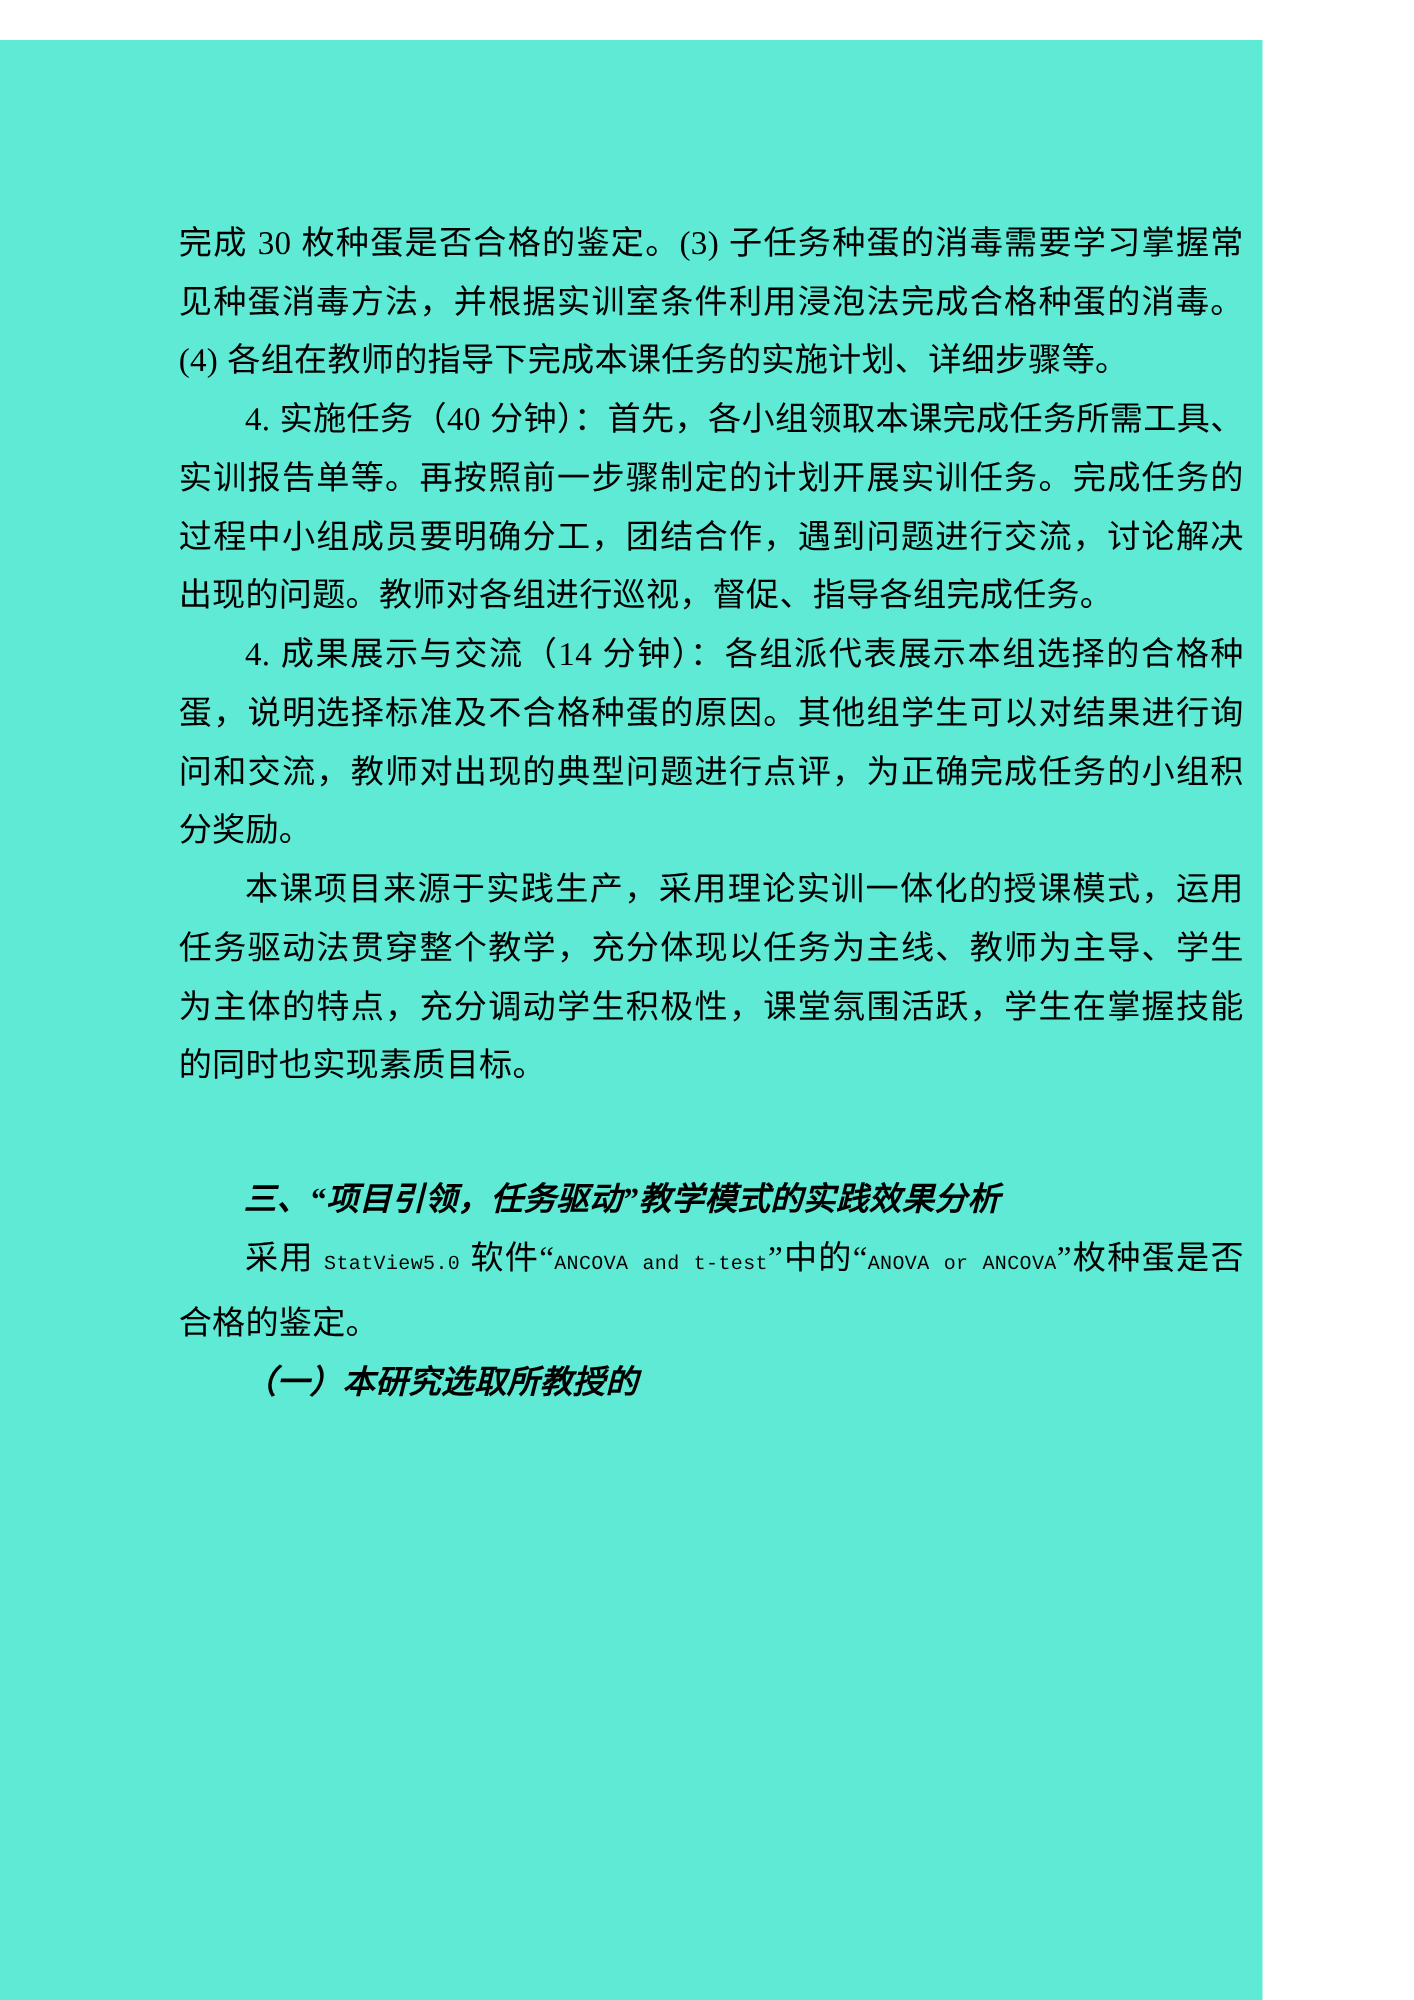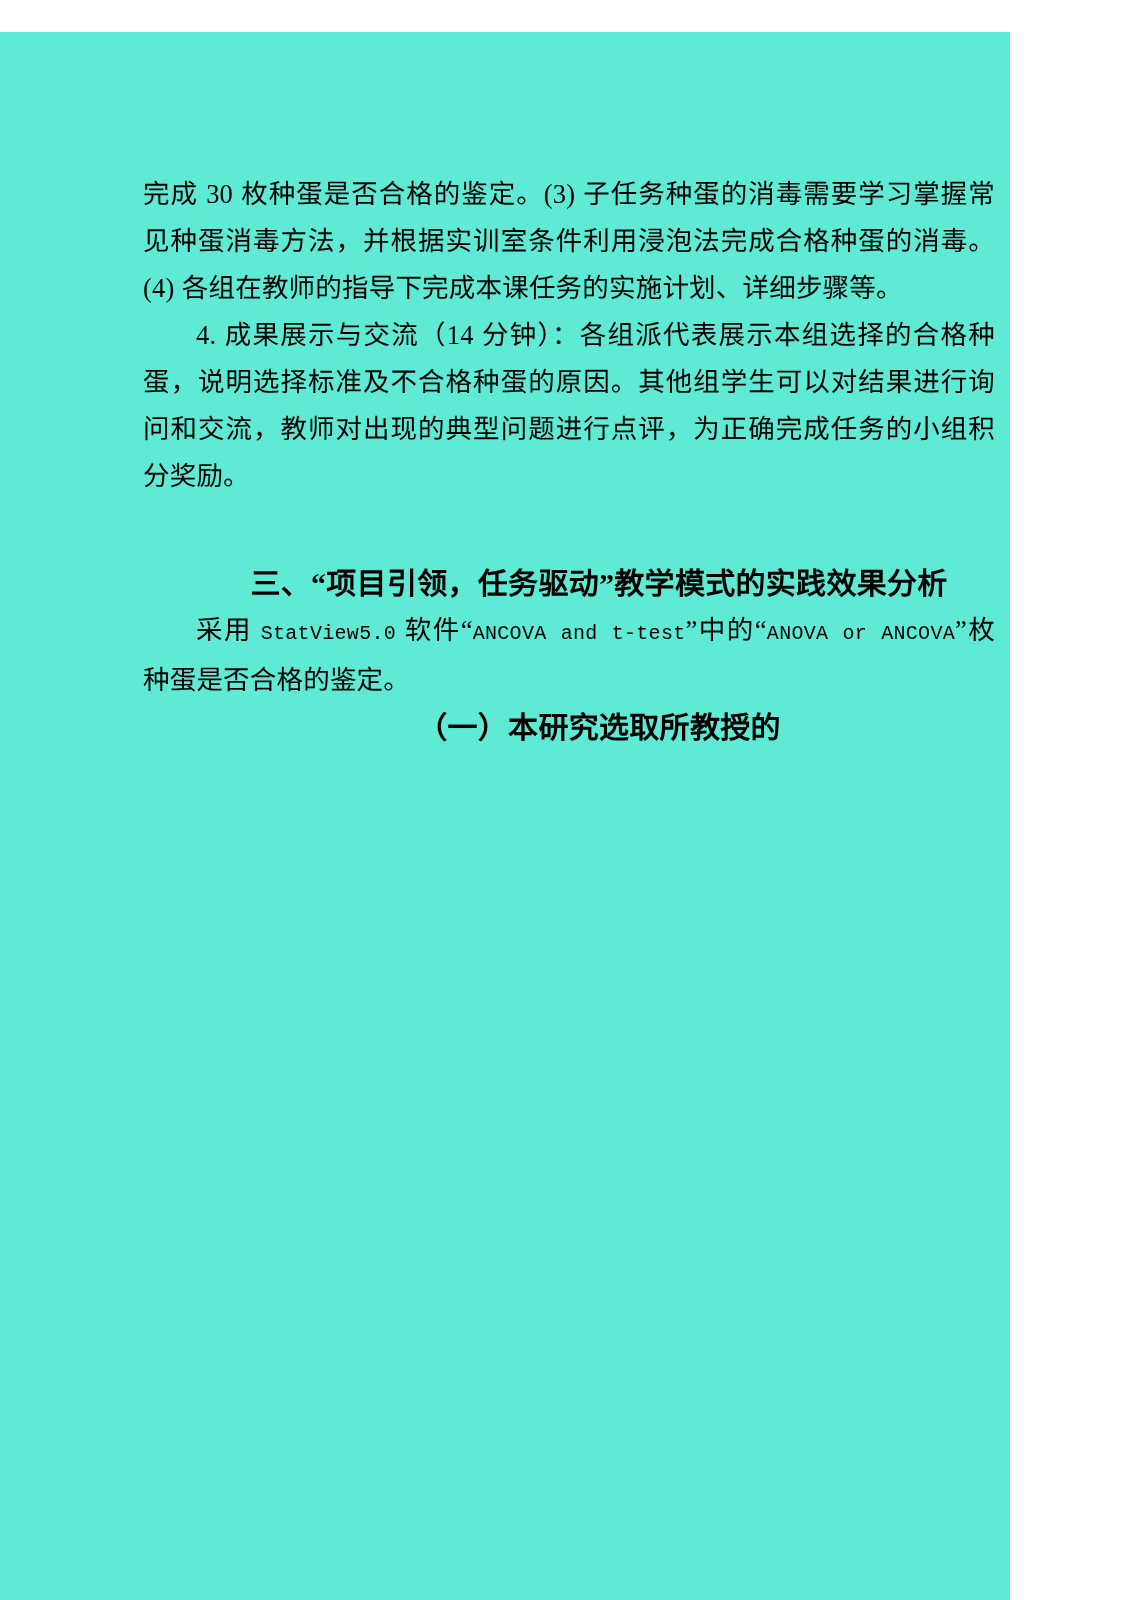--- a/index.html
+++ b/index.html
@@ -38,49 +38,52 @@
     letter-spacing: 0.2px;
     word-spacing: 0.5px;
   }
   
   .para.continuation {
     text-indent: 0;
   }
   
   .heading {
     margin: 0;
-    font-size: 30px;
+    font-size: 26px;
     line-height: 47px;
     text-indent: 2em;
     font-weight: bold;
     letter-spacing: 0.3px;
-    text-align: center;
+    text-align: left;
+    font-style: italic;
   }
   .heading-gap {
     height: 60px;
   }
   
   .mono {
     font-family: "Liberation Mono", "DejaVu Sans Mono", monospace;
-    font-size: 20px;
+    font-size: 16px;
     letter-spacing: 0.3px;
   }
 </style>
 </head>
 <body>
 
 <div class="page">
   <div class="text-column">
 
     <p class="para continuation">完成 30 枚种蛋是否合格的鉴定。(3) 子任务种蛋的消毒需要学习掌握常见种蛋消毒方法，并根据实训室条件利用浸泡法完成合格种蛋的消毒。(4) 各组在教师的指导下完成本课任务的实施计划、详细步骤等。</p>
 
+    <p class="para">4. 实施任务（40 分钟）：首先，各小组领取本课完成任务所需工具、实训报告单等。再按照前一步骤制定的计划开展实训任务。完成任务的过程中小组成员要明确分工，团结合作，遇到问题进行交流，讨论解决出现的问题。教师对各组进行巡视，督促、指导各组完成任务。</p>
 
     <p class="para">4. 成果展示与交流（14 分钟）：各组派代表展示本组选择的合格种蛋，说明选择标准及不合格种蛋的原因。其他组学生可以对结果进行询问和交流，教师对出现的典型问题进行点评，为正确完成任务的小组积分奖励。</p>
 
 
+    <p class="para">本课项目来源于实践生产，采用理论实训一体化的授课模式，运用任务驱动法贯穿整个教学，充分体现以任务为主线、教师为主导、学生为主体的特点，充分调动学生积极性，课堂氛围活跃，学生在掌握技能的同时也实现素质目标。</p>
 
     <div class="heading-gap"></div>
 
     <p class="heading">三、“项目引领，任务驱动”教学模式的实践效果分析</p>
 
 
     <p class="para"><span>采用 </span><span class="mono">StatView5.0</span><span> 软件“</span><span class="mono">ANCOVA and t-test</span><span>”中的“</span><span class="mono">ANOVA or ANCOVA</span><span>”枚种蛋是否合格的鉴定。</span></p>
 
     <p class="heading">（一）本研究选取所教授的</p>
 

